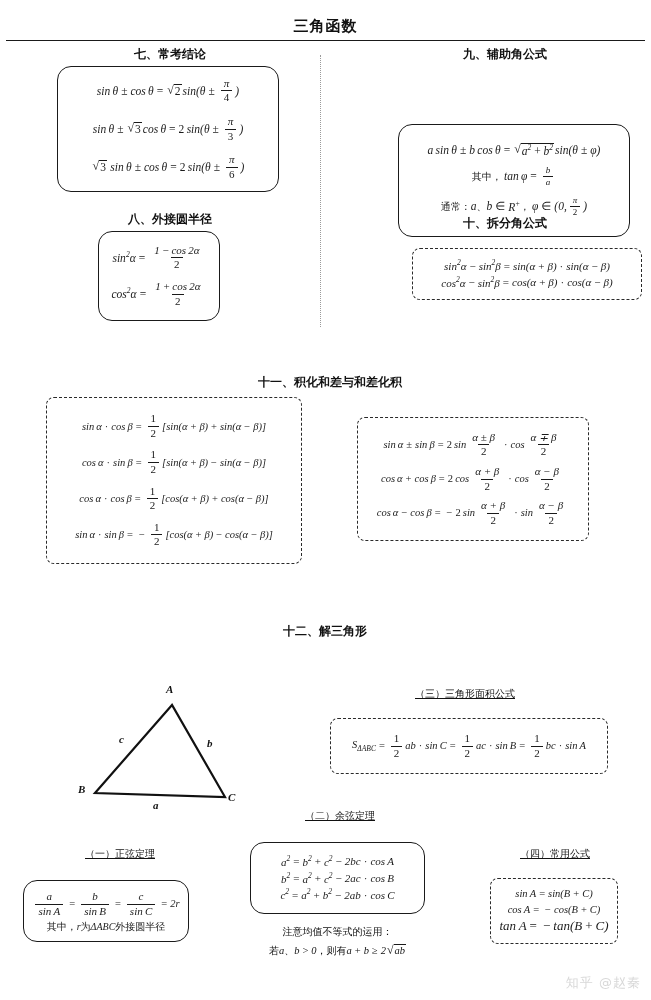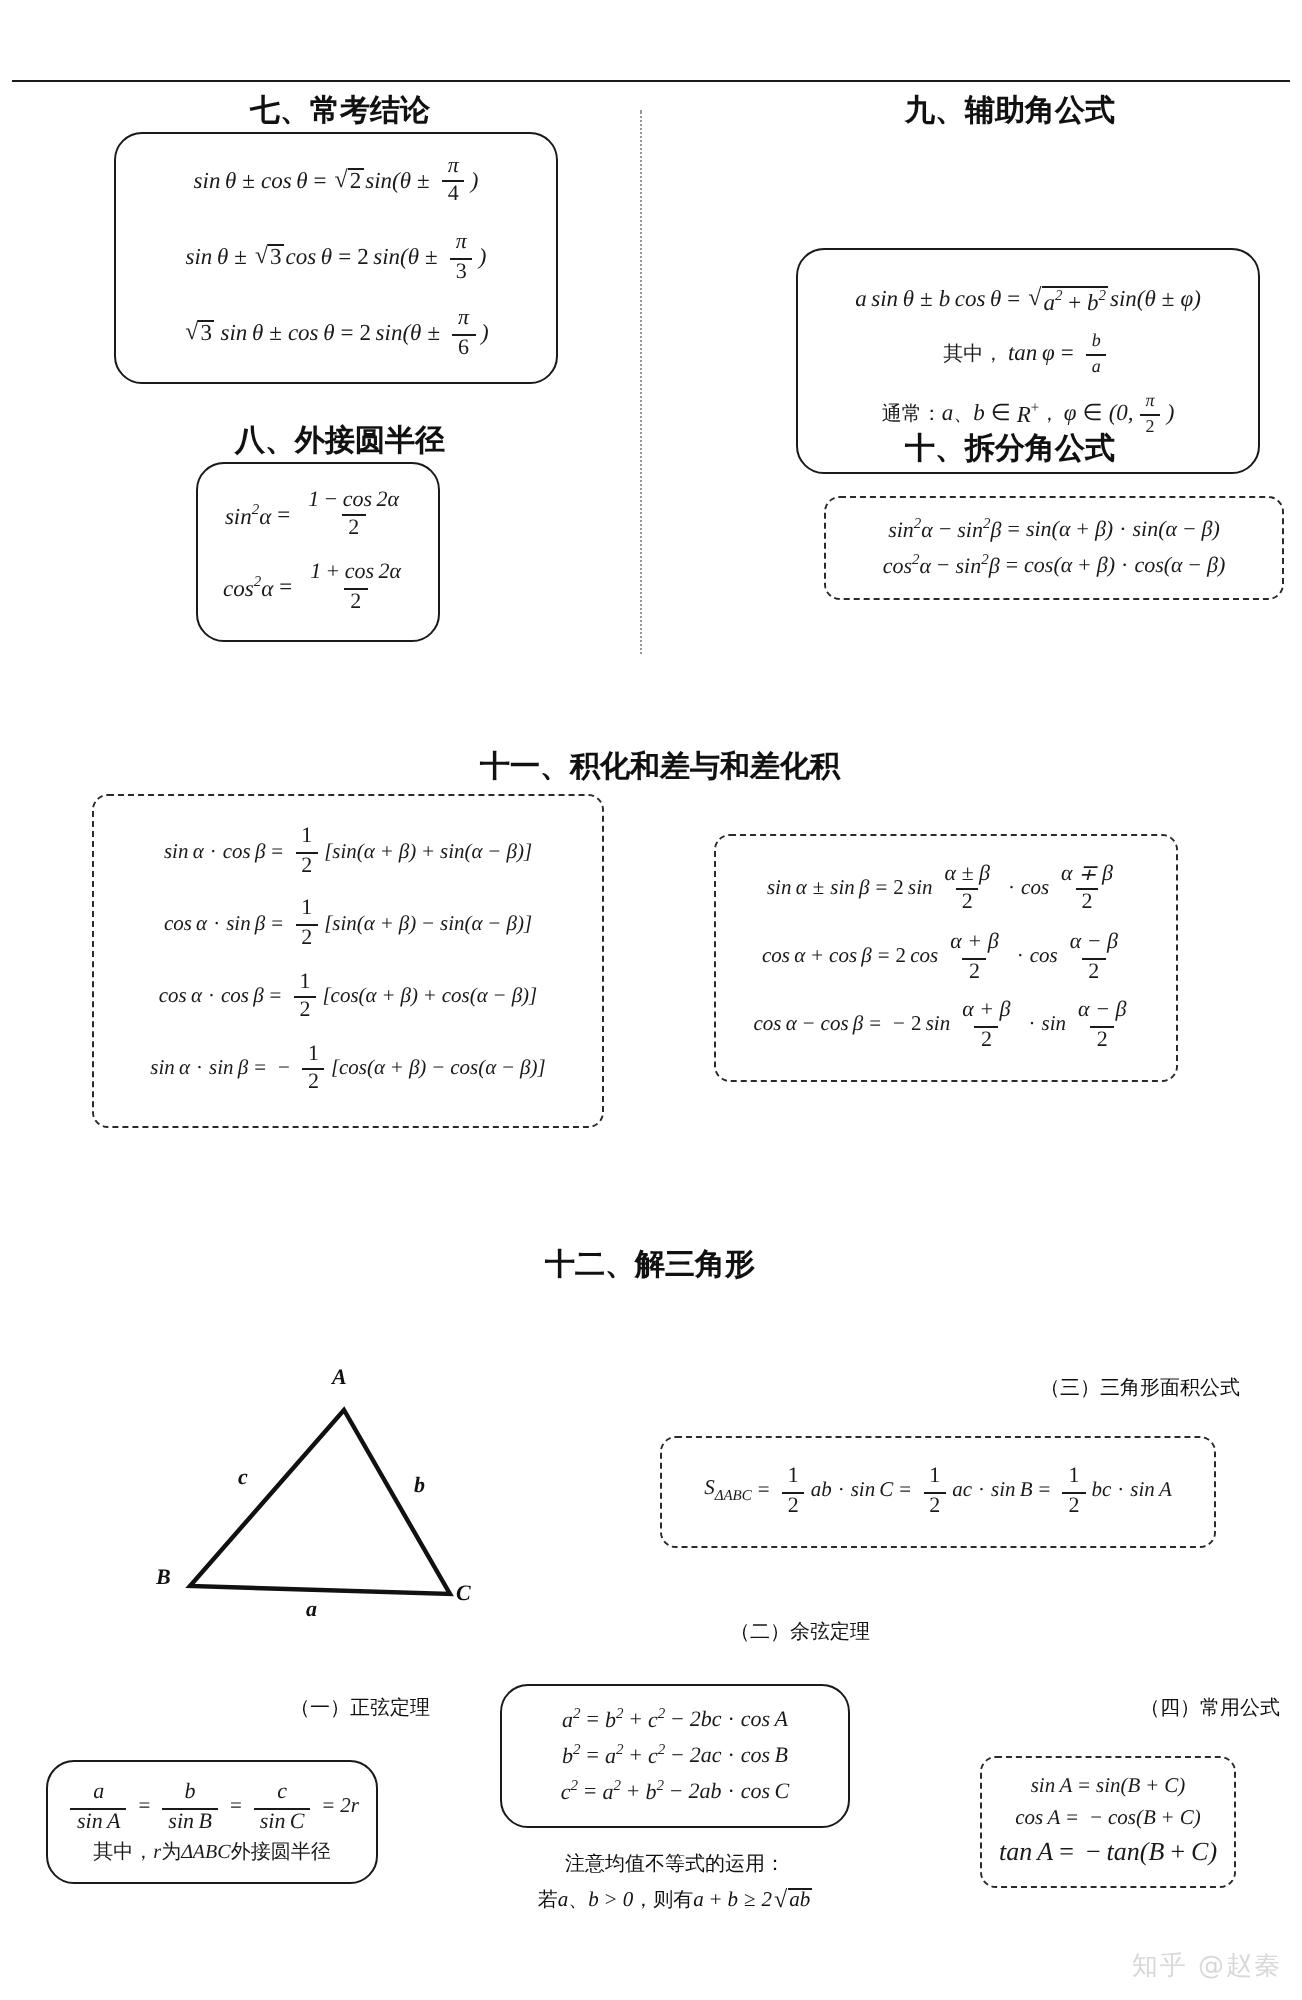--- a/index.html
+++ b/index.html
@@ -28,28 +28,28 @@
   
   .v-divider{
     position:absolute; left:320px; top:55px; width:0; height:272px;
     border-left:1.4px dotted #9a9a9a;
   }
 
   
   .sec-head{
     position:absolute;
     font-family:"DejaVu Sans", sans-serif;
-    font-weight:bold; font-size:15px;
+    font-weight:bold; font-size:12px;
     color:#111; white-space:nowrap;
     text-align:center;
   }
   .sub-head{
     position:absolute;
     font-family:"DejaVu Sans", sans-serif;
-    font-size:10px; color:#111; white-space:nowrap; text-align:right;
+    font-size:10px; color:#111; white-space:nowrap; text-align:center;text-decoration:underline;
   }
 
   
   .fbox{
     position:absolute;
     box-sizing:border-box;
     border:1.3px solid #1a1a1a;
     border-radius:14px;
     background:#fff;
     display:flex; flex-direction:column;
@@ -110,20 +110,21 @@
     font-family:"DejaVu Sans", sans-serif;
     font-size:13px; color:#d8d8d8; letter-spacing:1px;
     user-select:none;
   }
 </style>
 </head>
 <body>
 
 <div class="page">
 
+  <div class="doc-title">三角函数</div>
   <div class="title-rule"></div>
   <div class="v-divider"></div>
 
   <div class="sec-head" style="left:60px; top:46px; width:220px;">七、常考结论</div>
 
   <div class="fbox" style="left:57px; top:66px; width:222px; height:126px;">
     <div class="frow" style="margin:6px 0;">
       <span class="mi">sin θ</span>
         <span class="op">±</span>
         <span class="mi">cos θ</span>

